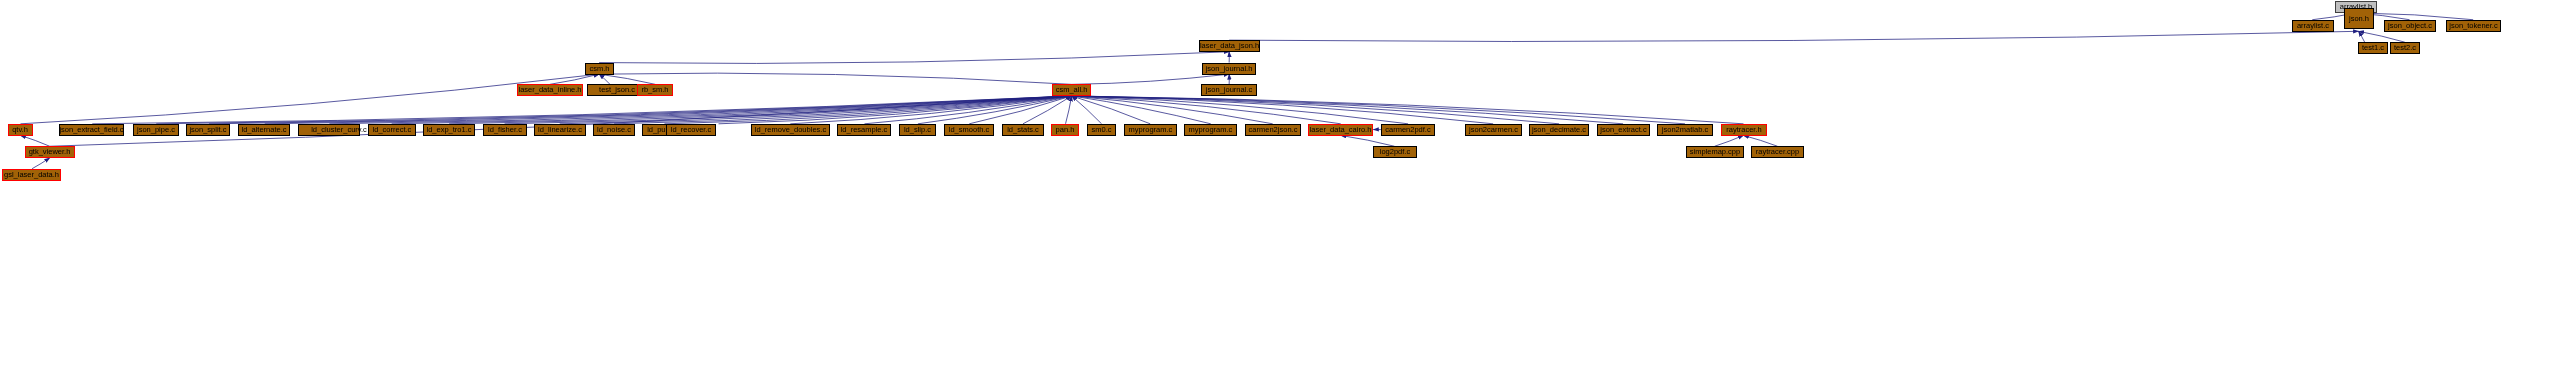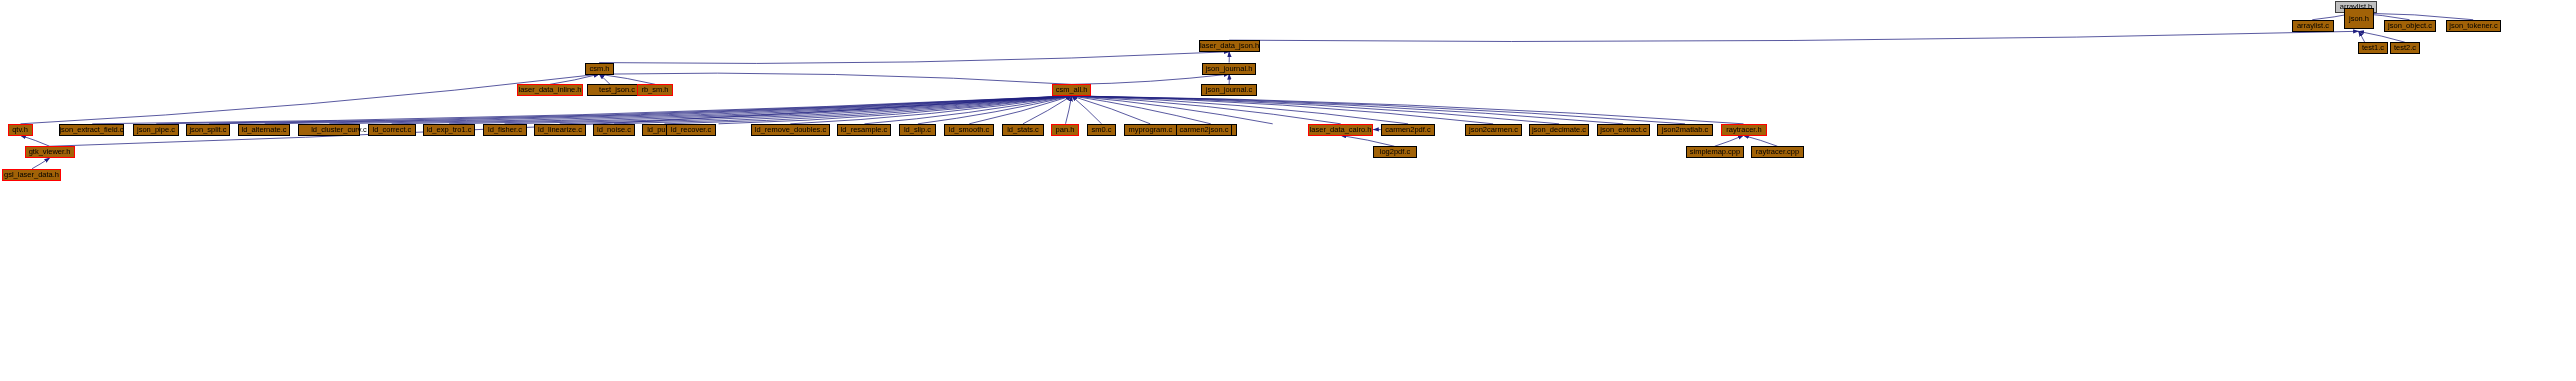--- a/index.html
+++ b/index.html
@@ -182,21 +182,21 @@
       </div>
       <div class="node" style="left: 1087px; top: 124px; width: 29px; height: 11.6px;">
         <span>sm0.c</span>
       </div>
       <div class="node" style="left: 1124px; top: 124px; width: 53px; height: 11.6px;">
         <span>myprogram.c</span>
       </div>
       <div class="node" style="left: 1184px; top: 124px; width: 53px; height: 11.6px;">
         <span>myprogram.c</span>
       </div>
-      <div class="node" style="left: 1176px; top: 124px; width: 56px; height: 11.6px;">
+      <div class="node" style="left: 1245px; top: 124px; width: 56px; height: 11.6px;">
         <span>carmen2json.c</span>
       </div>
       <div class="node red" style="left: 1308px; top: 124px; width: 65px; height: 11.6px;">
         <span>laser_data_cairo.h</span>
       </div>
       <div class="node" style="left: 1381px; top: 124px; width: 54px; height: 11.6px;">
         <span>carmen2pdf.c</span>
       </div>
       <div class="node" style="left: 1465px; top: 124px; width: 57px; height: 11.6px;">
         <span>json2carmen.c</span>

